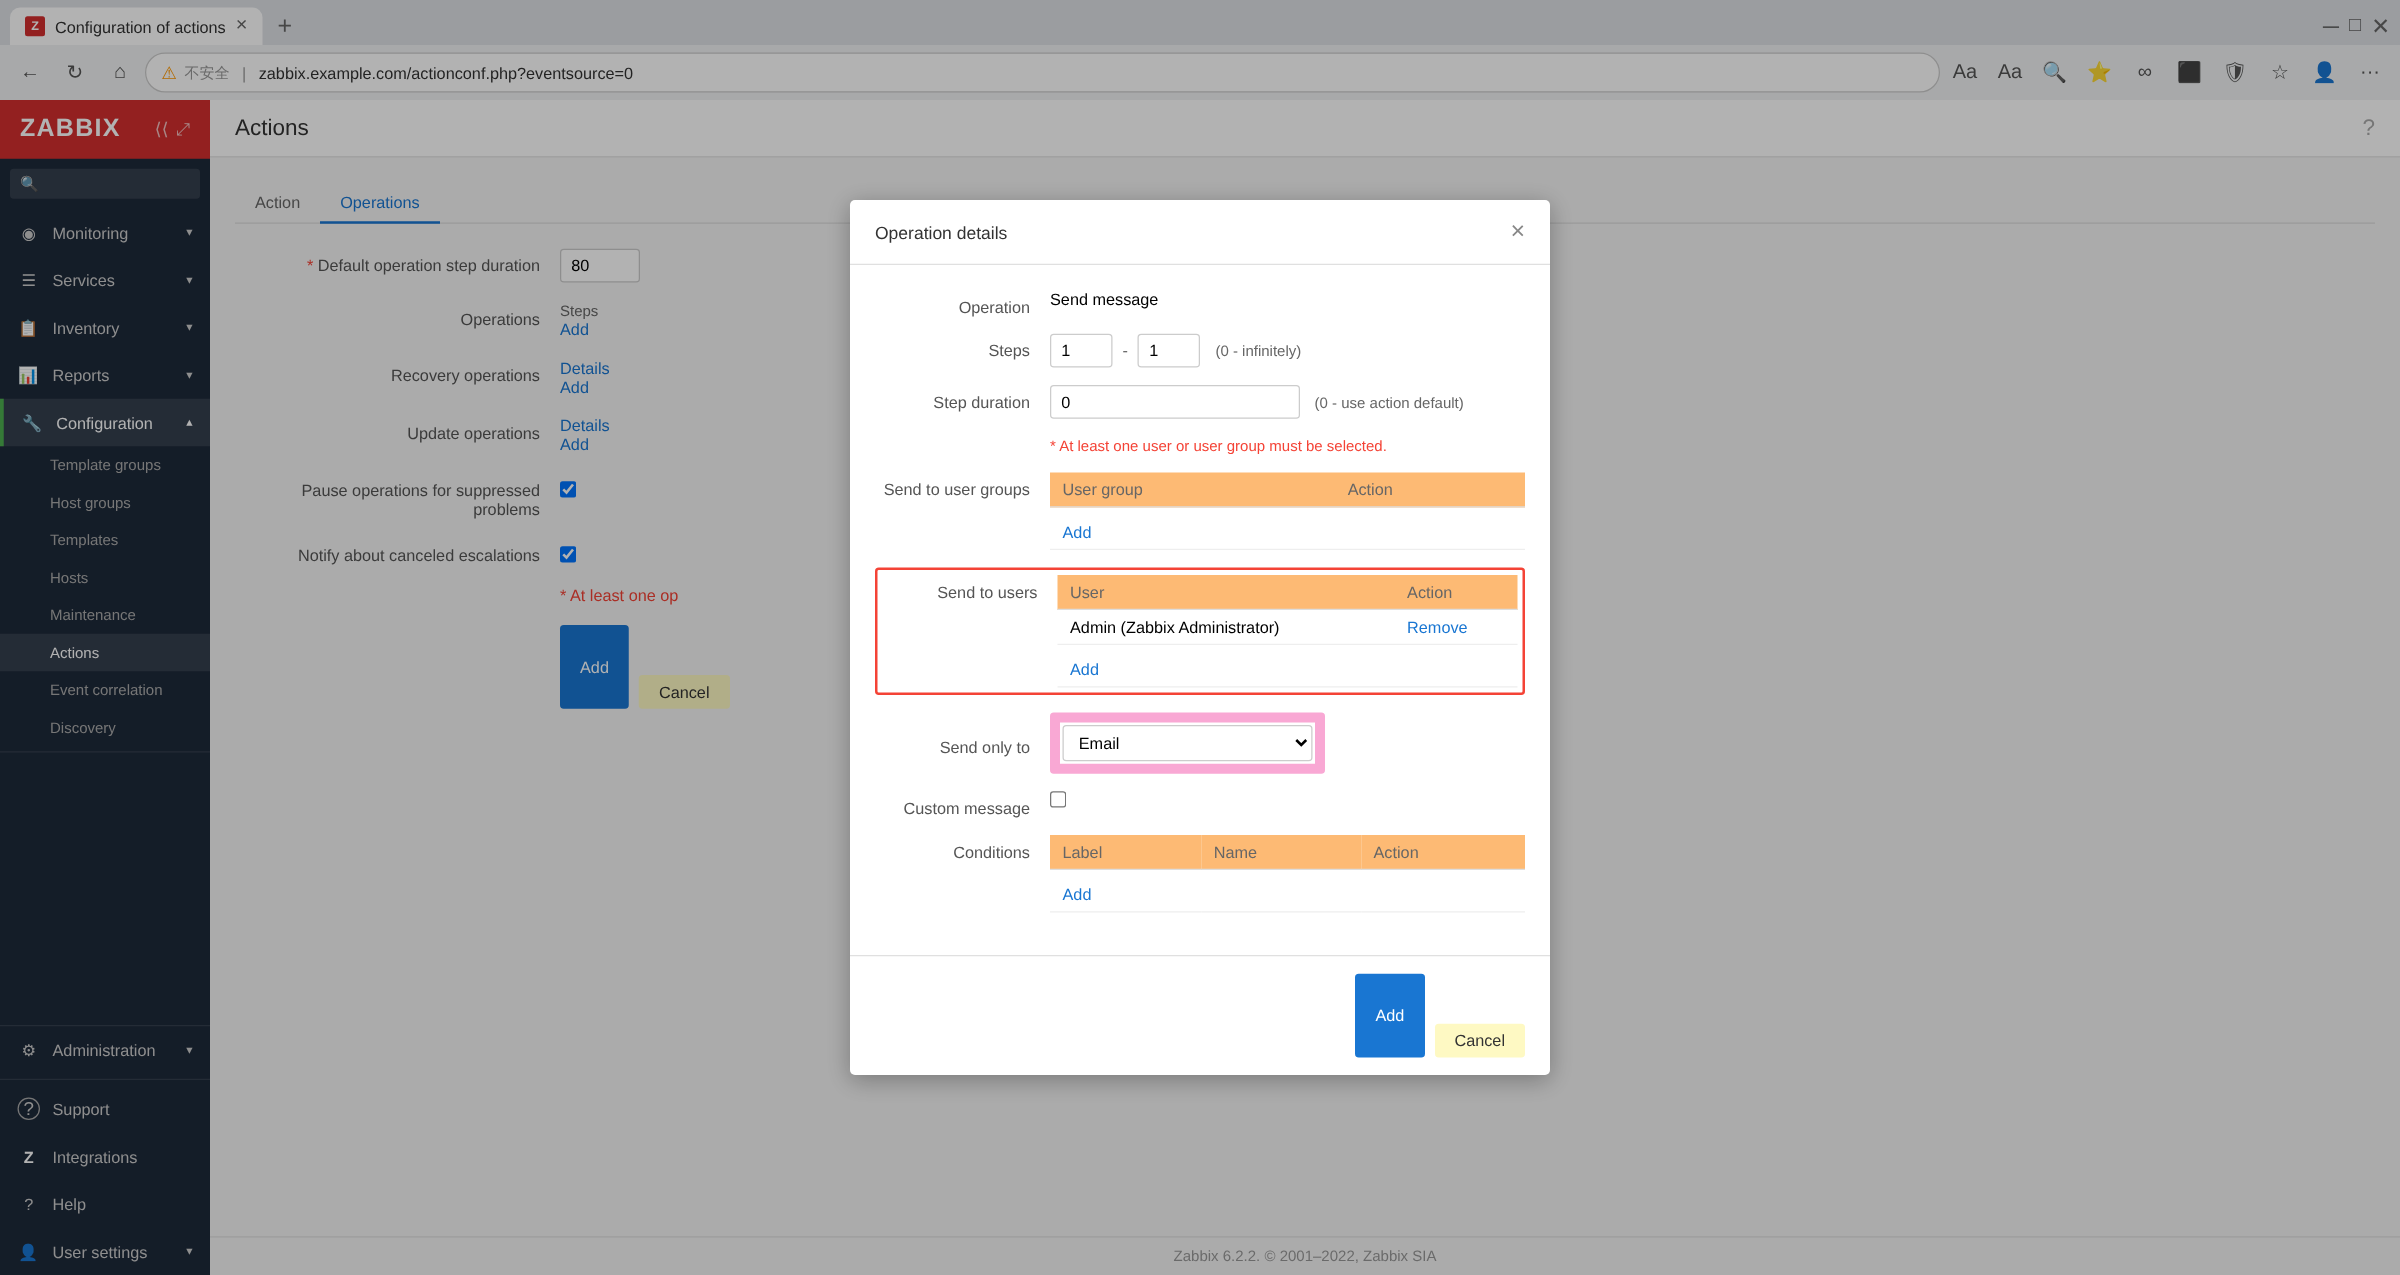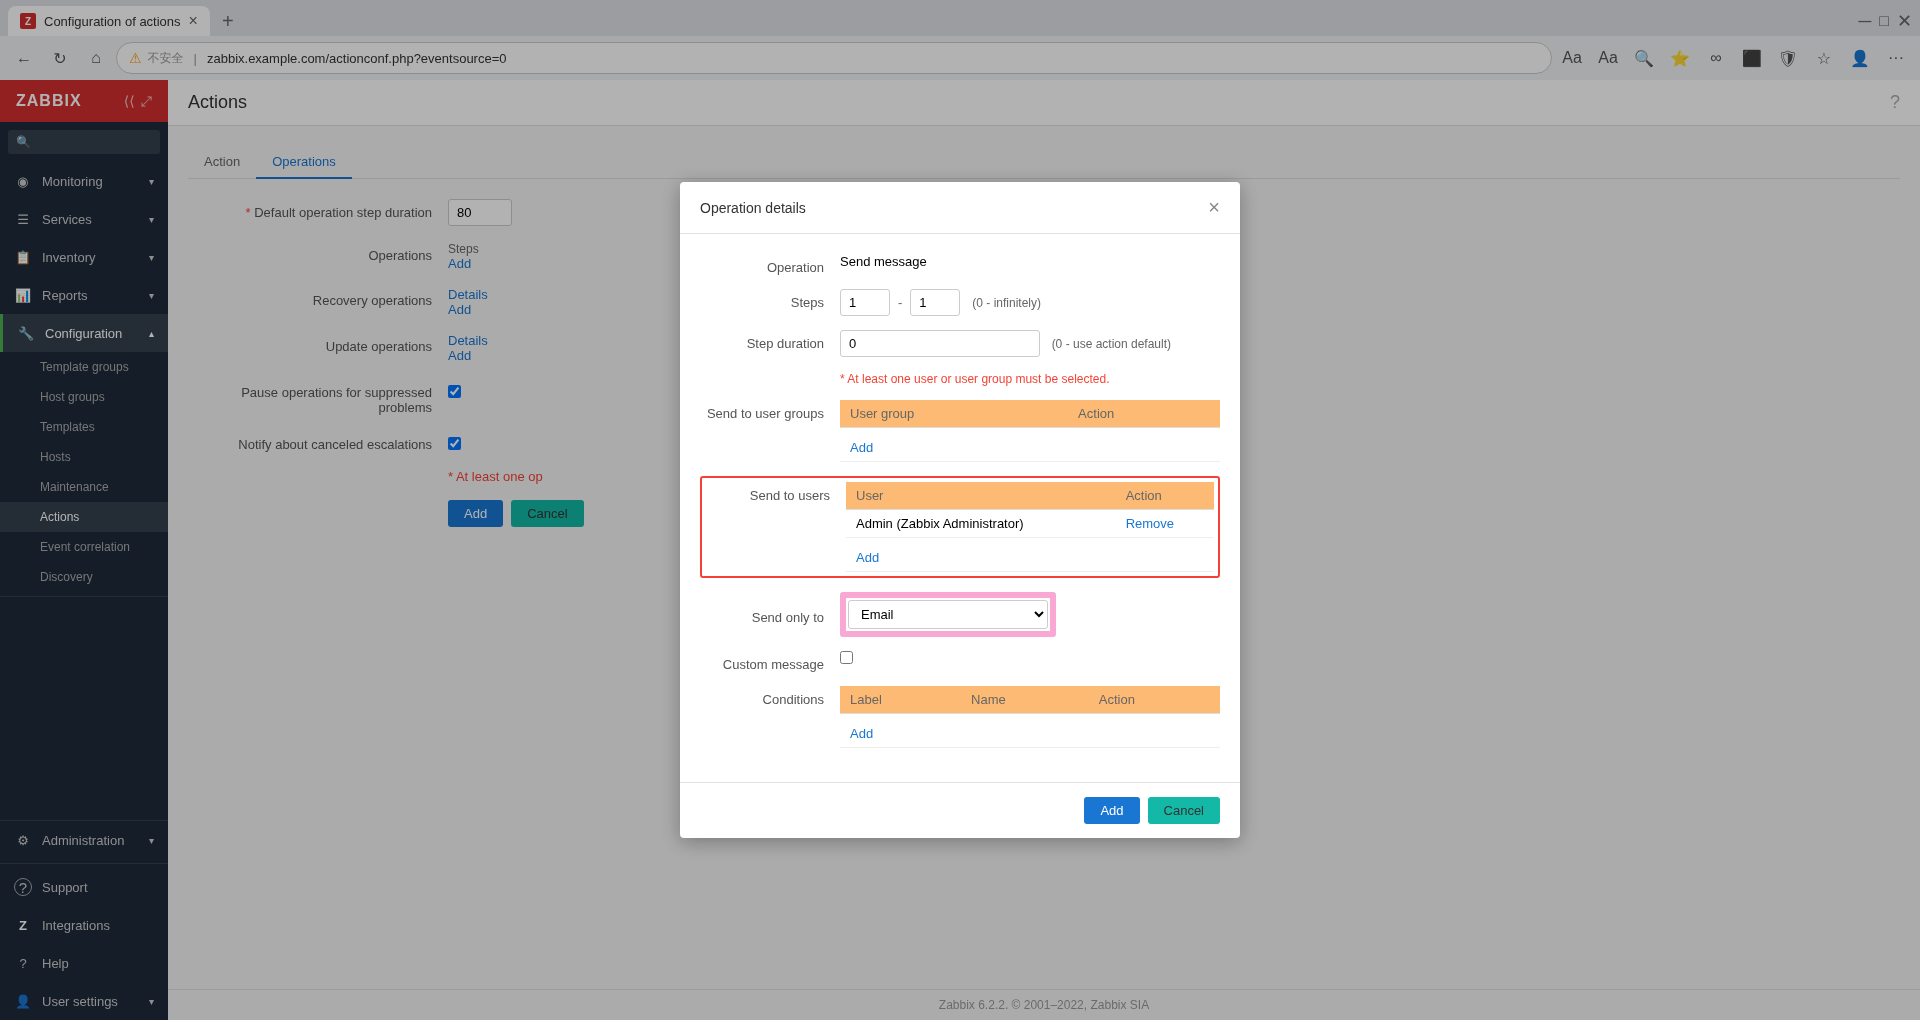--- a/index.html
+++ b/index.html
@@ -18,21 +18,21 @@
     .address-bar .warning { color: #ff9800; font-size: 14px; }
     .address-bar .url-text { color: #333; }
     .browser-actions { display: flex; gap: 4px; }
 
     
     .app-layout { display: flex; height: calc(1020px - 80px); }
 
     
     .sidebar { width: 168px; background: #1e2a3a; display: flex; flex-direction: column; overflow: hidden; flex-shrink: 0; }
     .sidebar-logo { background: #d32f2f; padding: 12px 16px; display: flex; align-items: center; justify-content: space-between; }
-    .logo-text { color: white; font-size: 16px; font-weight: bold; letter-spacing: 1px; }
+    .logo-text { color: white; font-size: 20px; font-weight: bold; letter-spacing: 1px; }
     .logo-controls { display: flex; gap: 6px; }
     .logo-ctrl { color: rgba(255,255,255,0.7); font-size: 14px; cursor: pointer; }
     .sidebar-search { padding: 8px; }
     .sidebar-search input { width: 100%; background: rgba(255,255,255,0.1); border: none; border-radius: 3px; padding: 5px 8px; color: #ccc; font-size: 12px; }
     .sidebar-search input::placeholder { color: #888; }
     .nav-section { display: flex; flex-direction: column; }
     .nav-item { display: flex; align-items: center; gap: 10px; padding: 10px 14px; color: #ccc; cursor: pointer; font-size: 13px; }
     .nav-item.active { background: rgba(255,255,255,0.1); color: white; border-left: 3px solid #4caf50; }
     .nav-item .nav-icon { width: 18px; height: 18px; display: flex; align-items: center; justify-content: center; flex-shrink: 0; }
     .nav-item .chevron { margin-left: auto; font-size: 10px; }
@@ -57,21 +57,21 @@
     .form-label.required::before { content: '* '; color: #f44336; }
     .form-control { flex: 1; }
     .form-input { border: 1px solid #ccc; border-radius: 3px; padding: 5px 8px; font-size: 13px; width: 64px; }
     .form-checkbox { margin-top: 6px; }
     .operations-row { display: flex; gap: 8px; }
     .op-link { color: #1976d2; cursor: pointer; font-size: 13px; text-decoration: none; }
 
     
     .btn { padding: 6px 16px; border-radius: 3px; border: none; cursor: pointer; font-size: 13px; }
     .btn-primary { background: #1976d2; color: white; }
-    .btn-default { background: #14b8a6; color: #333; }
+    .btn-default { background: #fef9c3; color: #333; margin-top: 40px; }
     .btn-group { display: flex; gap: 8px; }
 
     
     .modal-overlay { position: fixed; top: 0; left: 0; right: 0; bottom: 0; background: rgba(0,0,0,0.3); z-index: 100; display: flex; align-items: center; justify-content: center; }
     .modal { background: white; border-radius: 4px; box-shadow: 0 4px 20px rgba(0,0,0,0.3); width: 560px; z-index: 101; }
     .modal-header { padding: 14px 20px; border-bottom: 1px solid #e0e0e0; display: flex; justify-content: space-between; align-items: center; }
     .modal-title { font-size: 14px; font-weight: normal; color: #333; }
     .modal-close { font-size: 20px; color: #888; cursor: pointer; background: none; border: none; }
     .modal-body { padding: 20px; }
     .modal-footer { padding: 14px 20px; border-top: 1px solid #e0e0e0; display: flex; justify-content: flex-end; gap: 8px; }
@@ -99,21 +99,21 @@
 
     
     .form-select { border: 1px solid #ccc; border-radius: 3px; padding: 5px 8px; font-size: 13px; background: white; min-width: 200px; }
 
     
     .app-footer { background: #f5f5f5; text-align: center; padding: 8px; color: #999; font-size: 12px; border-top: 1px solid #e0e0e0; }
 
     
     .nav-divider { height: 1px; background: rgba(255,255,255,0.1); margin: 4px 0; }
 
-    .send-only-highlight { border: 6px solid #f9a8d4; display: inline-block; border-radius: 3px; padding: 2px; }
+    .send-only-highlight { border: 8px solid #f9a8d4; display: inline-block; border-radius: 3px; padding: 2px; }
   </style>
 </head>
 <body>
 
 <div class="browser-chrome">
   <div class="browser-tabs">
     <div class="browser-tab">
       <div class="tab-icon">Z</div>
       <span>Configuration of actions</span>
       <span class="tab-close">×</span>

